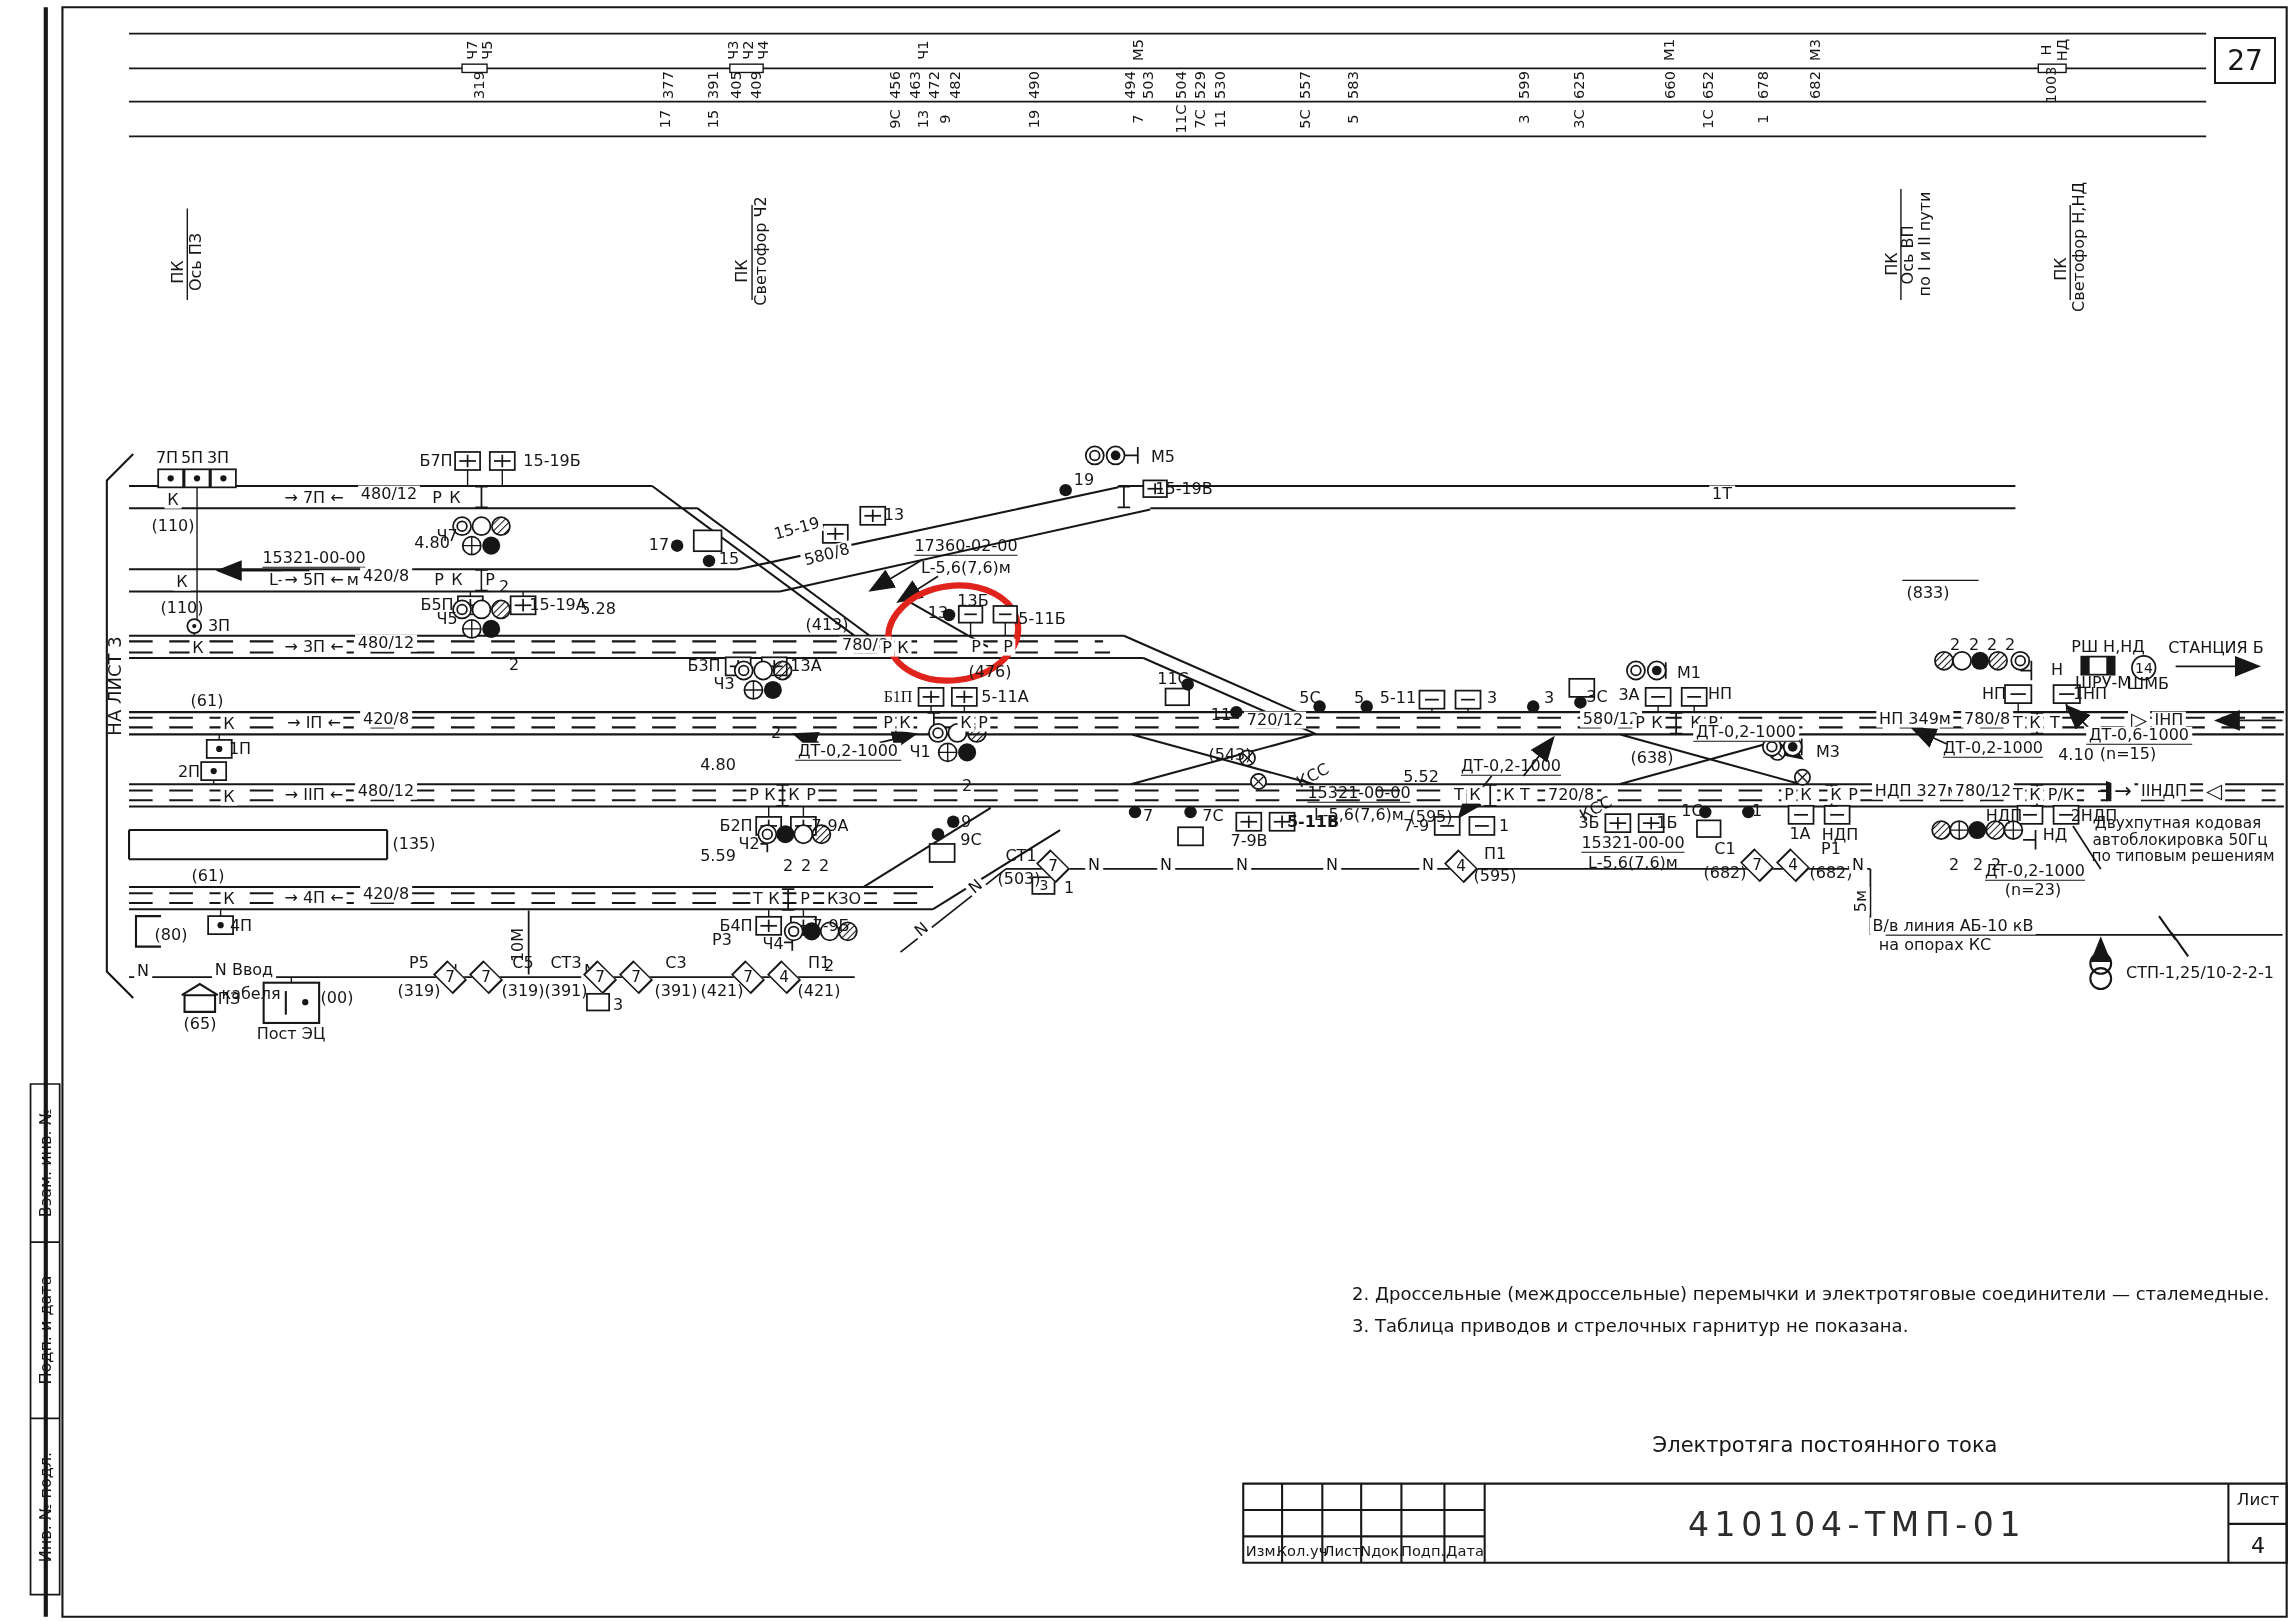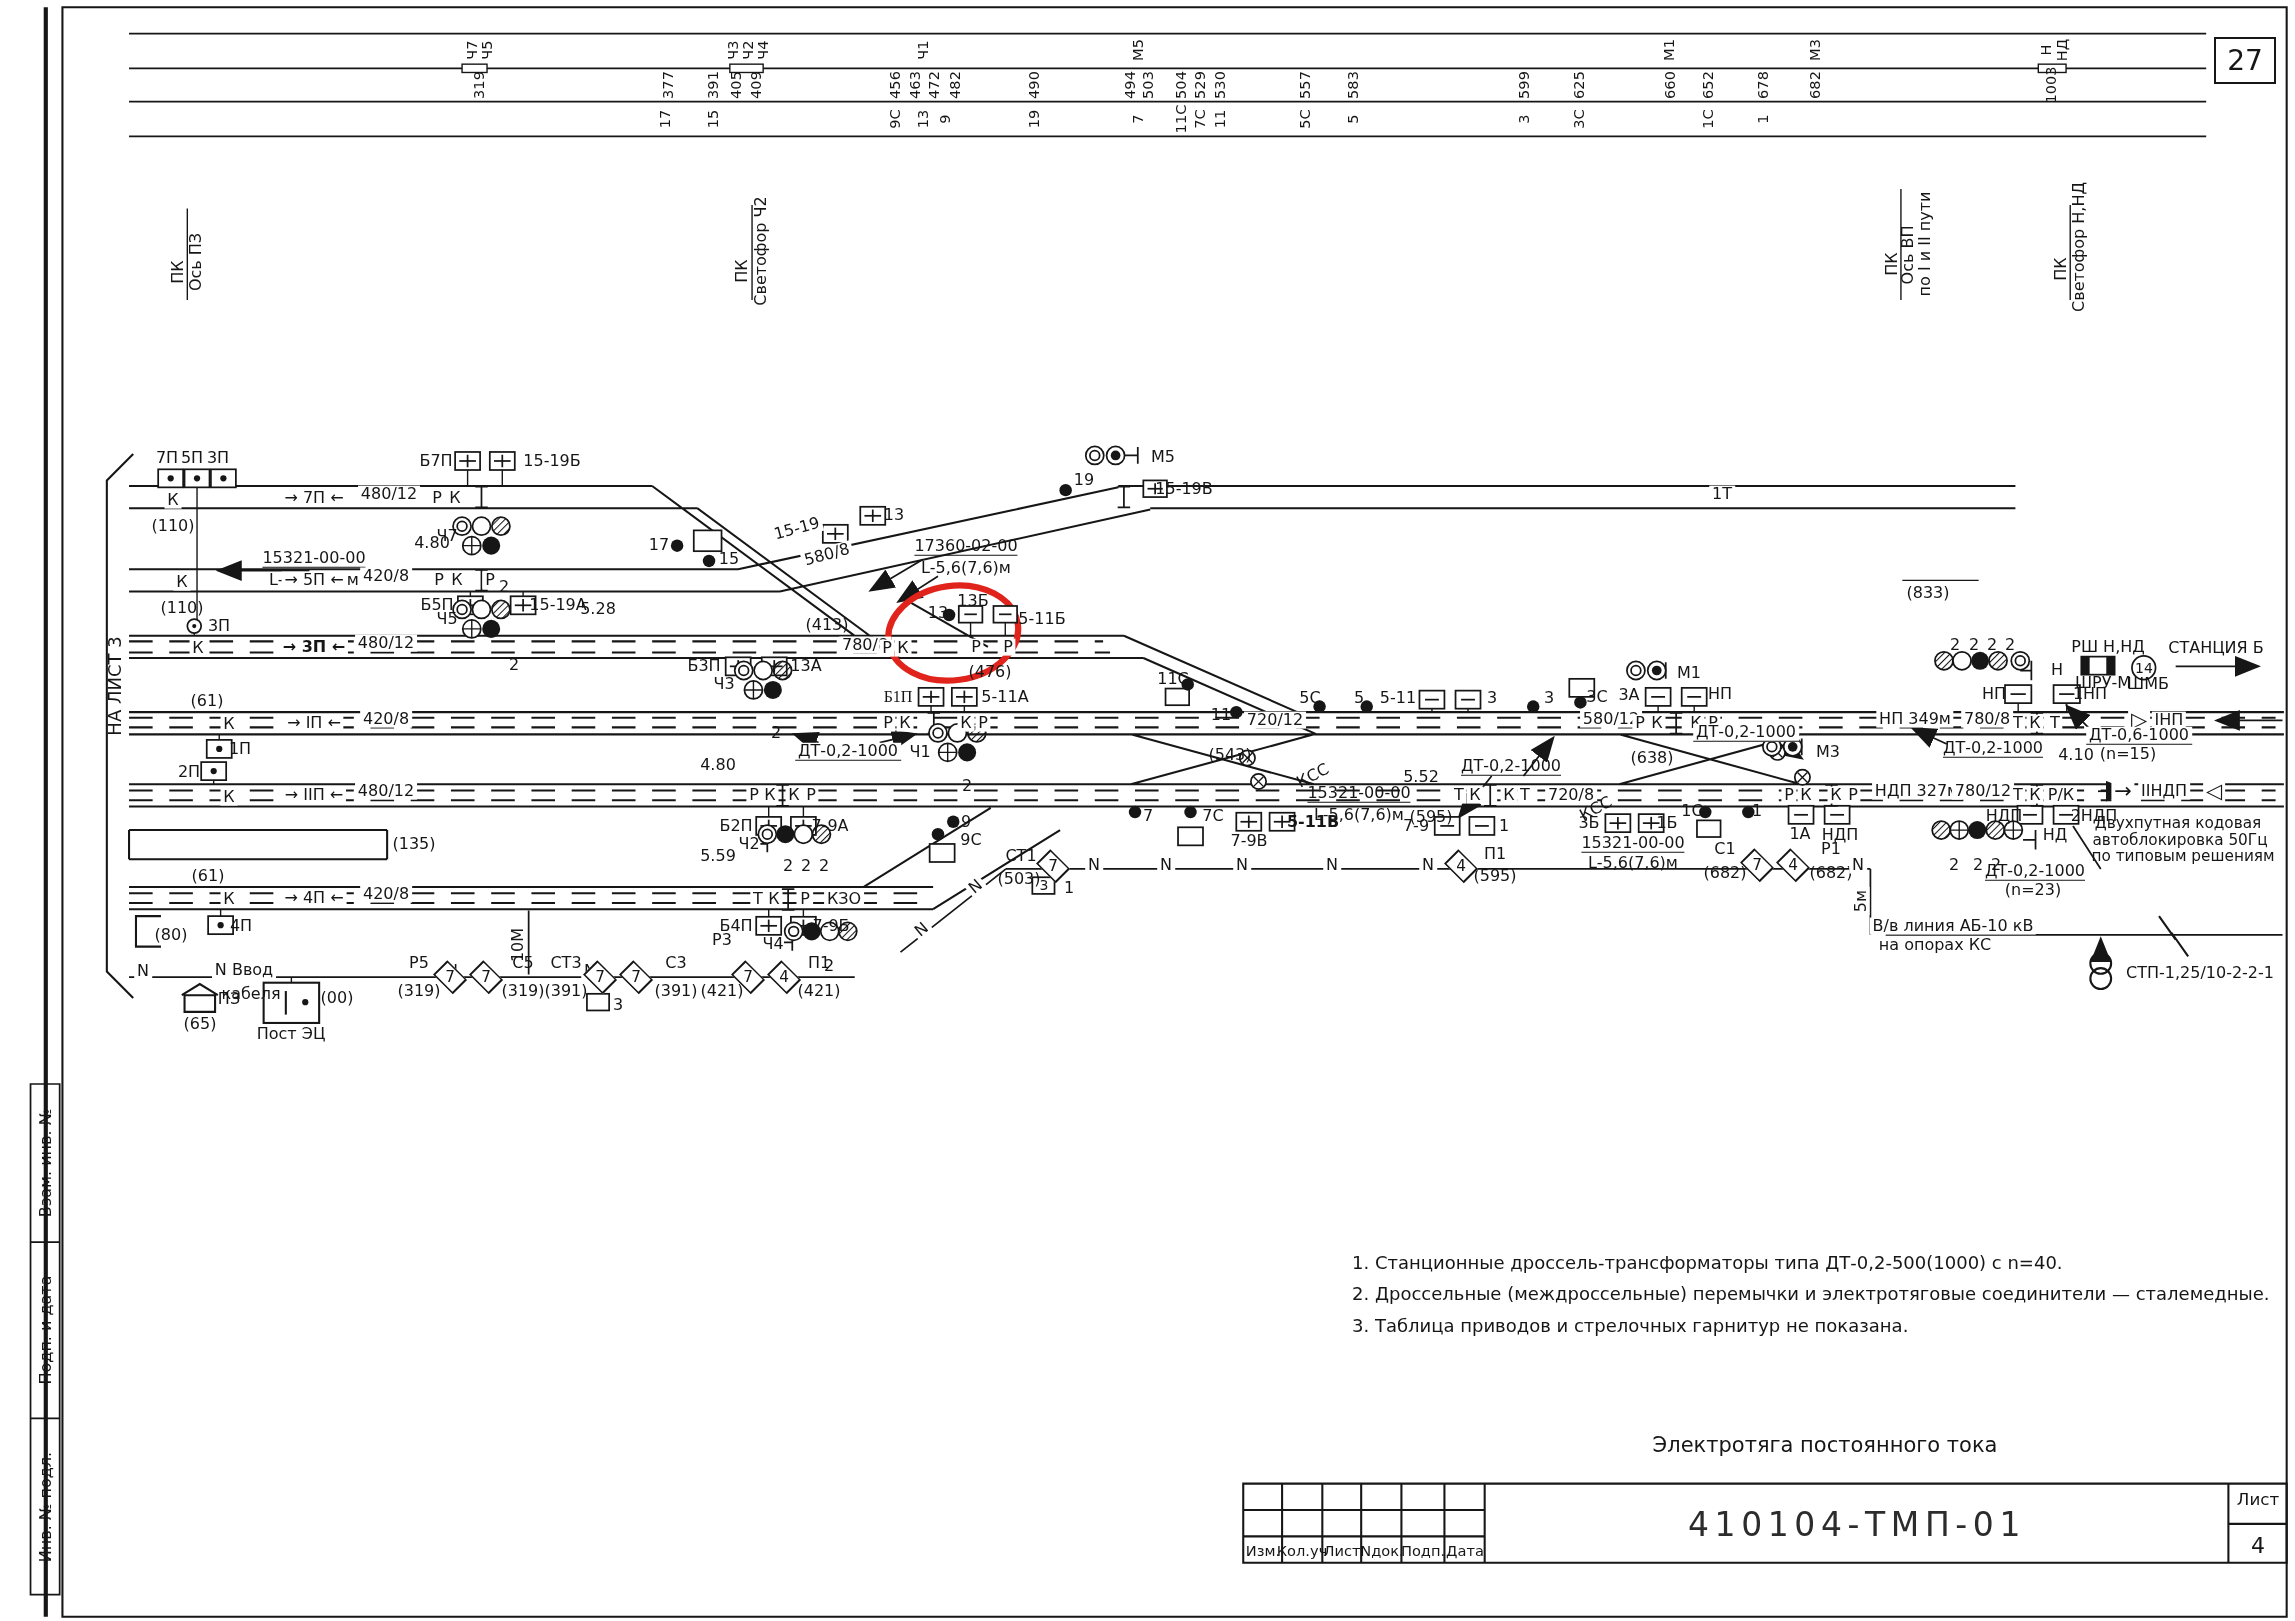--- a/index.html
+++ b/index.html
@@ -426,21 +426,21 @@
       <div class="lb bg" style="left: 386px; top: 576px; transform: translate(-50%, -50%);">420/8</div>
       <div class="lb bg" style="left: 439px; top: 580px; transform: translate(-50%, -50%);">Р</div>
       <div class="lb bg" style="left: 457px; top: 580px; transform: translate(-50%, -50%);">К</div>
       <div class="lb bg" style="left: 490px; top: 580px; transform: translate(-50%, -50%);">Р</div>
       <div class="lb" style="left: 437px; top: 605px; transform: translate(-50%, -50%);">Б5П</div>
       <div class="lb" style="left: 558px; top: 605px; transform: translate(-50%, -50%);">15-19А</div>
       <div class="lb" style="left: 447px; top: 619px; transform: translate(-50%, -50%);">Ч5</div>
       <div class="lb" style="left: 514px; top: 665px; transform: translate(-50%, -50%);">2</div>
       <div class="lb" style="left: 219px; top: 626px; transform: translate(-50%, -50%);">3П</div>
       <div class="lb bg" style="left: 198px; top: 648px; transform: translate(-50%, -50%);">К</div>
-      <div class="lb bg" style="left: 314px; top: 647px; transform: translate(-50%, -50%); font-weight: bold;">→ 3П ←</div>
+      <div class="lb bg" style="left: 314px; top: 647px; transform: translate(-50%, -50%);">→ 3П ←</div>
       <div class="lb bg" style="left: 386px; top: 643px; transform: translate(-50%, -50%);">480/12</div>
       <div class="lb bg" style="left: 797px; top: 529px; transform: translate(-50%, -50%) rotate(-15deg);">15-19</div>
       <div class="lb bg" style="left: 827px; top: 555px; transform: translate(-50%, -50%) rotate(-15deg);">580/8</div>
       <div class="lb" style="left: 659px; top: 545px; transform: translate(-50%, -50%);">17</div>
       <div class="lb" style="left: 729px; top: 559px; transform: translate(-50%, -50%);">15</div>
       <div class="lb" style="left: 894px; top: 515px; transform: translate(-50%, -50%);">13</div>
       <div class="lb u" style="left: 966px; top: 547px; transform: translate(-50%, -50%);">17360-02-00</div>
       <div class="lb" style="left: 966px; top: 568px; transform: translate(-50%, -50%);">L-5,6(7,6)м</div>
       <div class="lb" style="left: 827px; top: 625px; transform: translate(-50%, -50%);">(413)</div>
       <div class="lb bg" style="left: 865px; top: 645px; transform: translate(-50%, -50%);">780/8</div>
@@ -639,21 +639,20 @@
       <div class="lb" style="left: 1495px; top: 876px; transform: translate(-50%, -50%);">(595)</div>
       <div class="lb" style="left: 1725px; top: 849px; transform: translate(-50%, -50%);">С1</div>
       <div class="lb" style="left: 1725px; top: 873px; transform: translate(-50%, -50%);">(682)</div>
       <div class="lb" style="left: 1831px; top: 849px; transform: translate(-50%, -50%);">Р1</div>
       <div class="lb" style="left: 1831px; top: 873px; transform: translate(-50%, -50%);">(682)</div>
       <div class="lb bg" style="left: 1858px; top: 865px; transform: translate(-50%, -50%);">N</div>
       <div class="lb bg" style="left: 1861px; top: 901px; transform: translate(-50%, -50%) rotate(-90deg);">5м</div>
       <div class="lb bg" style="left: 1953px; top: 926px; transform: translate(-50%, -50%);">В/в линия АБ-10 кВ</div>
       <div class="lb" style="left: 1935px; top: 945px; transform: translate(-50%, -50%);">на опорах КС</div>
       <div class="lb" style="left: 2200px; top: 973px; transform: translate(-50%, -50%);">СТП-1,25/10-2-2-1</div>
-      <div class="note" style="left: 1352px; top: 1262px;">1.  Станционные  дроссель-трансформаторы  типа  ДТ-0,2-500(1000)  с  n=40.</div>
       <div class="note" style="left: 1352px; top: 1293px;">2.  Дроссельные  (междроссельные)  перемычки  и  электротяговые  соединители  —  сталемедные.</div>
       <div class="note" style="left: 1352px; top: 1325px;">3.  Таблица  приводов  и  стрелочных  гарнитур  не  показана.</div>
       <div class="stamp-h" style="left: 1263px; top: 1550px;">Изм.</div>
       <div class="stamp-h" style="left: 1302px; top: 1550px;">Кол.уч</div>
       <div class="stamp-h" style="left: 1342px; top: 1550px;">Лист</div>
       <div class="stamp-h" style="left: 1382px; top: 1550px;">Nдок.</div>
       <div class="stamp-h" style="left: 1423px; top: 1550px;">Подп.</div>
       <div class="stamp-h" style="left: 1465px; top: 1550px;">Дата</div>
       <div class="margin-lb" style="left: 45px; top: 1163px;">Взам. инв. №</div>
       <div class="margin-lb" style="left: 45px; top: 1330px;">Подп. и дата</div>

